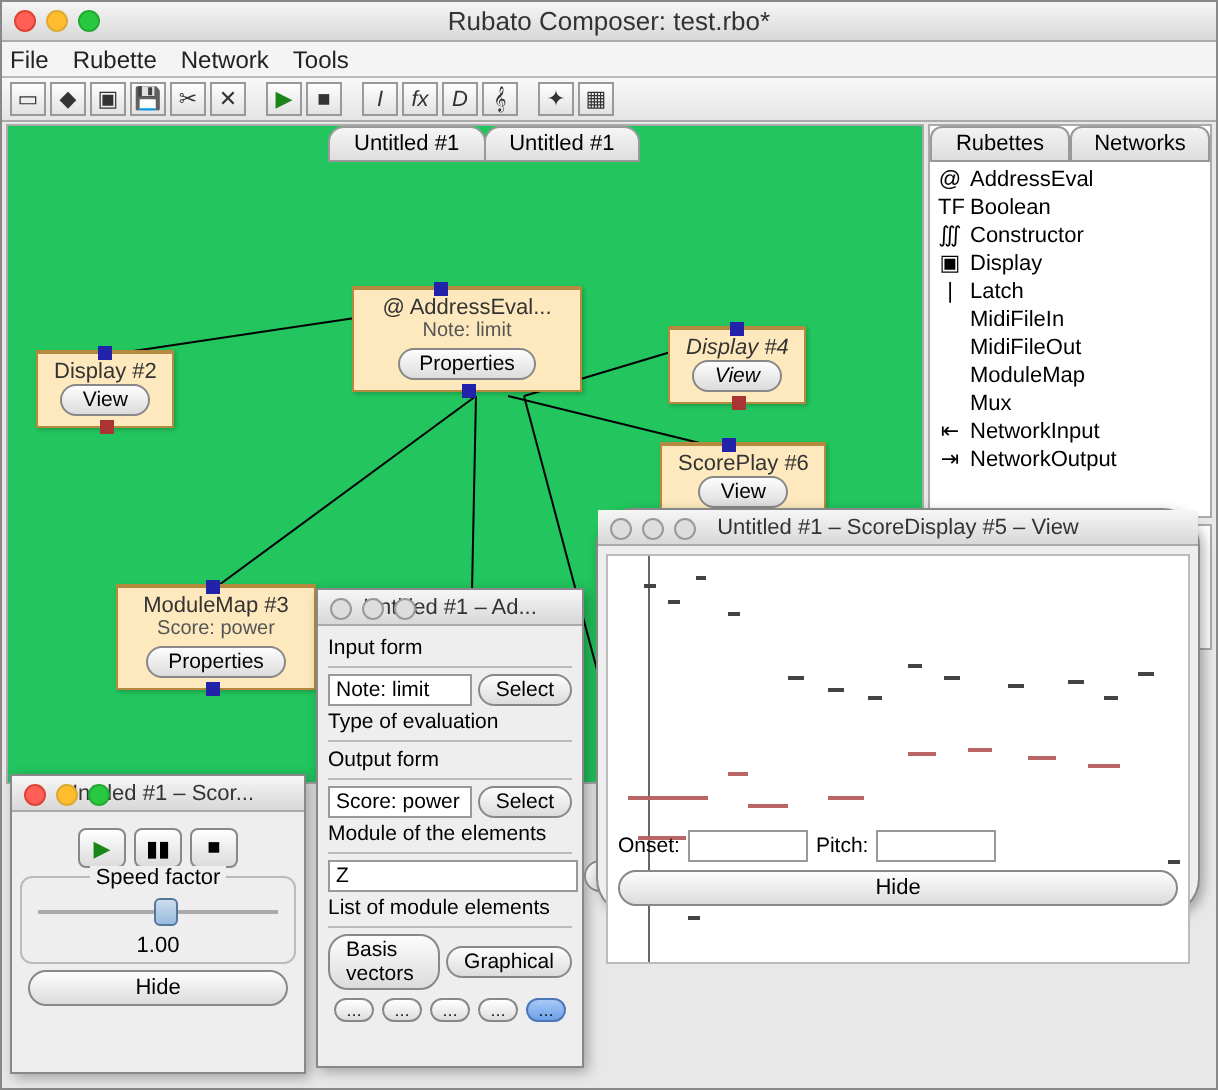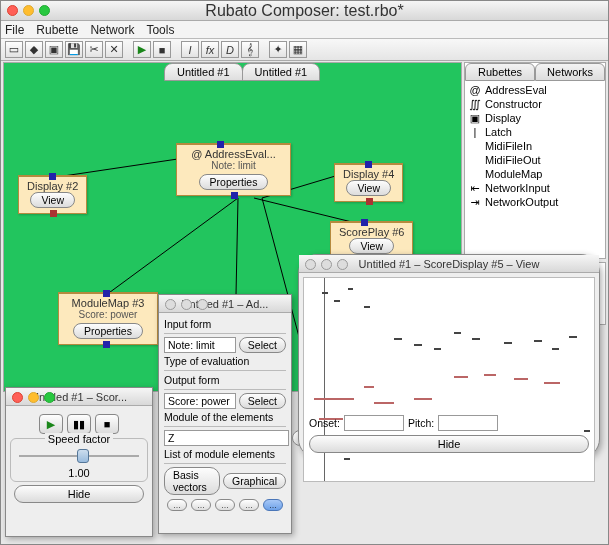--- a/index.html
+++ b/index.html
@@ -5,21 +5,21 @@
   * { box-sizing: border-box; margin: 0; padding: 0; font-family: "Lucida Grande", Helvetica, Arial, sans-serif; font-size: 11px; }
   body { width: 609px; height: 545px; background: #ededed; overflow: hidden; }
 
   .mainwin { position: absolute; left: 0; top: 0; width: 609px; height: 545px; background: #e8e8e8; border: 1px solid #888; }
   .titlebar { height: 20px; background: linear-gradient(#f6f6f6,#d8d8d8); border-bottom: 1px solid #aaa; position: relative; }
   .traffic { position: absolute; left: 6px; top: 4px; display: flex; gap: 5px; }
   .traffic span { width: 11px; height: 11px; border-radius: 50%; border: 1px solid #9a9a9a; background:#ddd; }
   .traffic .r { background:#ff5f57; border-color:#d43; }
   .traffic .y { background:#ffbd2e; border-color:#da3; }
   .traffic .g { background:#28c840; border-color:#2a3; }
-  .title { text-align:center; line-height:20px; font-size:16px; color:#333; }
+  .title { text-align:center; line-height:20px; font-size:13px; color:#333; }
 
   .menubar { height: 18px; background: #f4f4f4; border-bottom: 1px solid #bbb; padding-left: 4px; display:flex; gap:12px; align-items:center; color:#222; }
   .menubar span { font-size: 12px; }
 
   .toolbar { height: 22px; background: linear-gradient(#f8f8f8,#e5e5e5); border-bottom:1px solid #aaa; display:flex; align-items:center; padding: 0 4px; gap:2px; }
   .tbtn { width:18px; height:17px; border:1px solid #999; background:linear-gradient(#fefefe,#e2e2e2); display:flex; align-items:center; justify-content:center; font-size:11px; color:#333;}
   .tsep { width:6px; }
 
   .content { position:absolute; left:0; top:61px; right:0; bottom:0; }
 
@@ -151,21 +151,21 @@
       </div>
 
       <div class="node" style="left:172px; top:80px; width:115px;">
         <div class="port" style="top:-4px;left:40px;"></div>
         <div class="nl">@ AddressEval...</div>
         <div class="ns">Note: limit</div>
         <span class="pillbtn">Properties</span>
         <div class="port" style="bottom:-4px;left:54px;top:auto;"></div>
       </div>
 
-      <div class="node" style="left:330px; top:100px;">
+      <div class="node" style="left:330px; top:100px;font-style:italic;">
         <div class="port" style="top:-4px;left:30px;"></div>
         <div class="nl">Display #4</div>
         <span class="pillbtn">View</span>
         <div class="portb"></div>
       </div>
 
       <div class="node" style="left:326px; top:158px;">
         <div class="port" style="top:-4px;left:30px;"></div>
         <div class="nl">ScorePlay #6</div>
         <span class="pillbtn">View</span>
@@ -185,20 +185,24 @@
       <div class="sbtabs">
         <div>Rubettes</div>
         <div>Networks</div>
       </div>
       <div class="rubettelist">
         <div>
             <span class="icon">@</span>
             <span>AddressEval</span>
           </div>
         <div>
+            <span class="icon">TF</span>
+            <span>Boolean</span>
+          </div>
+        <div>
             <span class="icon">∭</span>
             <span>Constructor</span>
           </div>
         <div>
             <span class="icon">▣</span>
             <span>Display</span>
           </div>
         <div>
             <span class="icon">|</span>
             <span>Latch</span>
@@ -207,20 +211,24 @@
             <span class="icon"></span>
             <span>MidiFileIn</span>
           </div>
         <div>
             <span class="icon"></span>
             <span>MidiFileOut</span>
           </div>
         <div>
             <span class="icon"></span>
             <span>ModuleMap</span>
+          </div>
+        <div>
+            <span class="icon"></span>
+            <span>Mux</span>
           </div>
         <div>
             <span class="icon">⇤</span>
             <span>NetworkInput</span>
           </div>
         <div>
             <span class="icon">⇥</span>
             <span>NetworkOutput</span>
           </div>
       </div>

